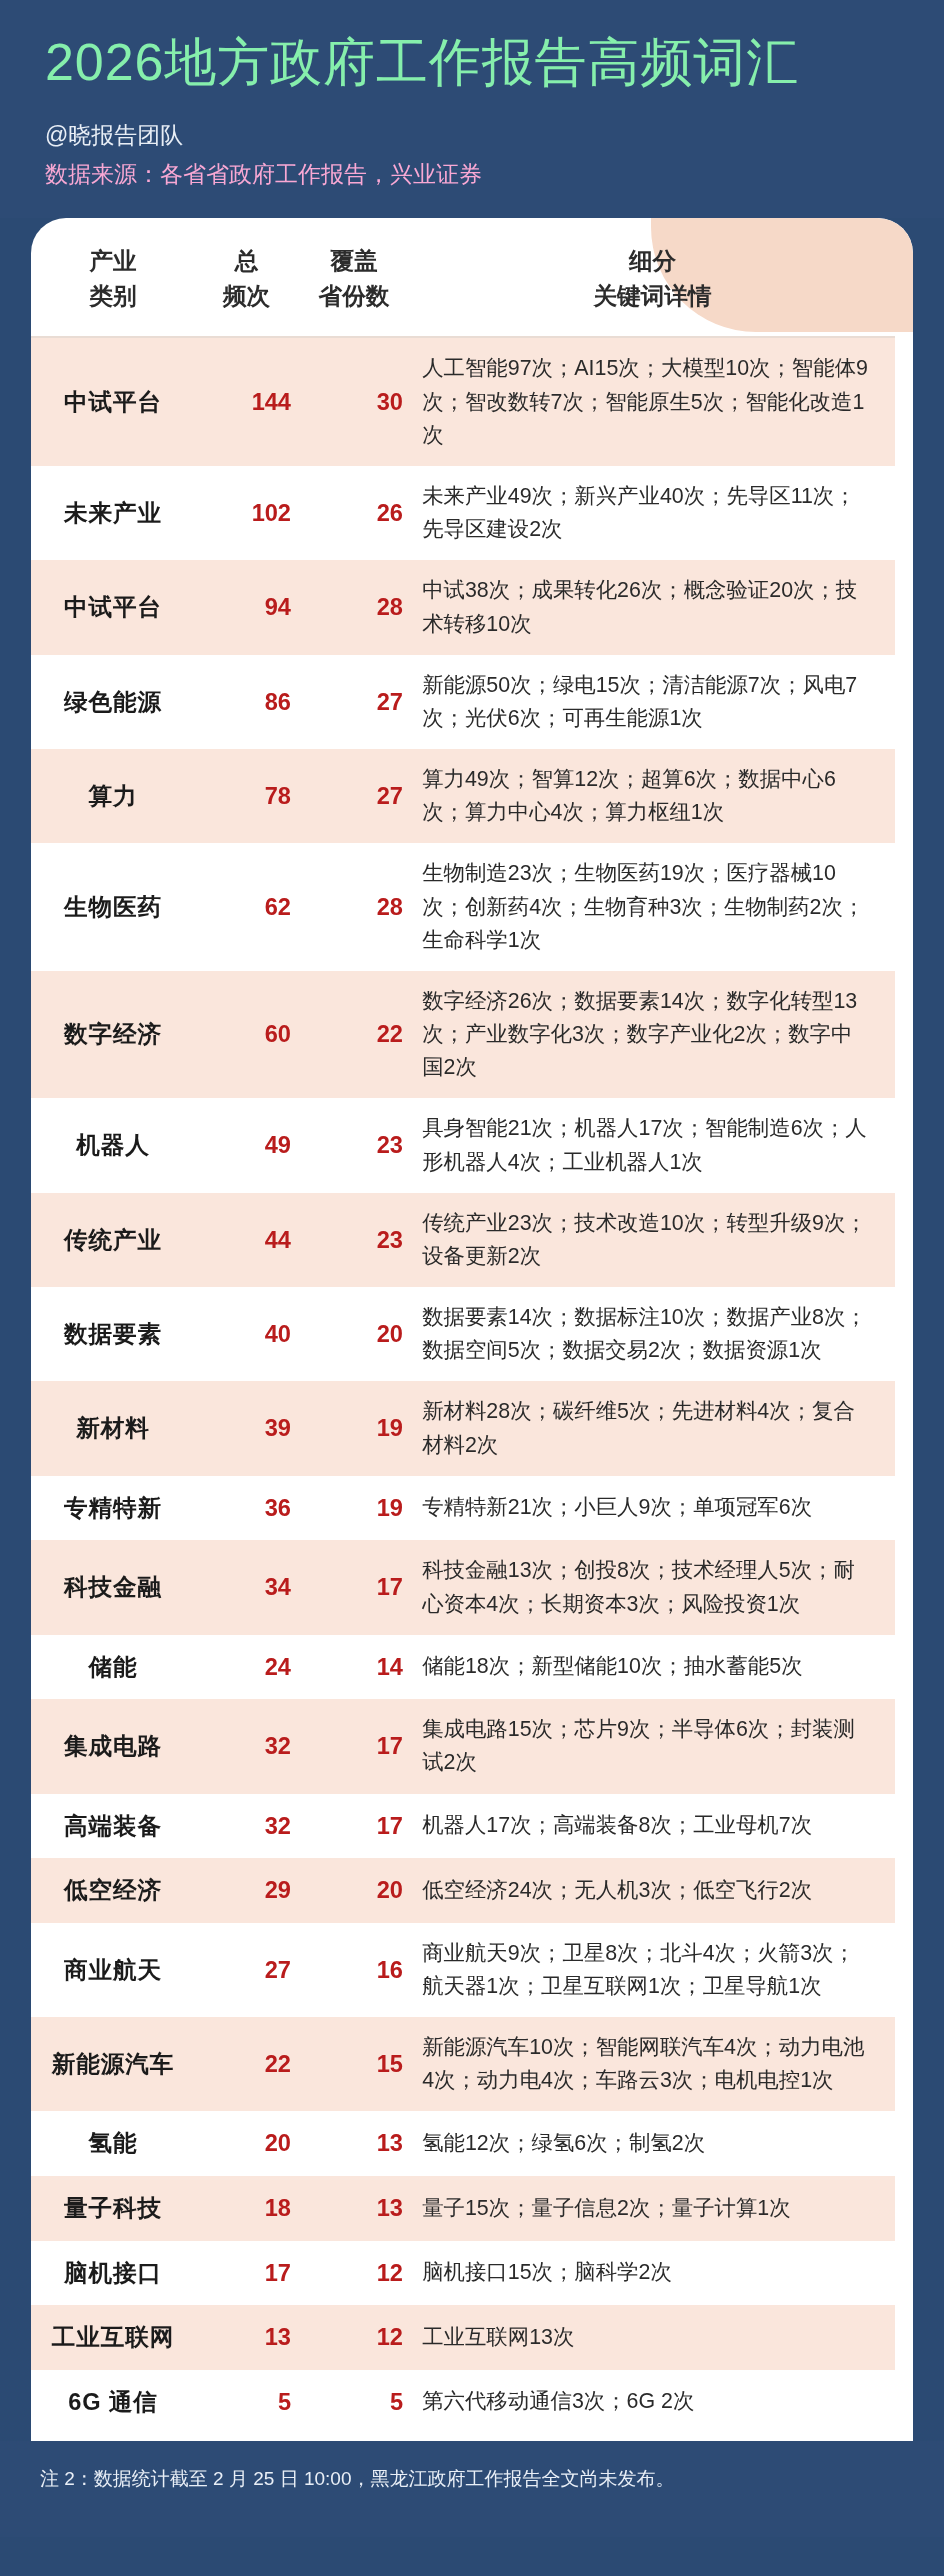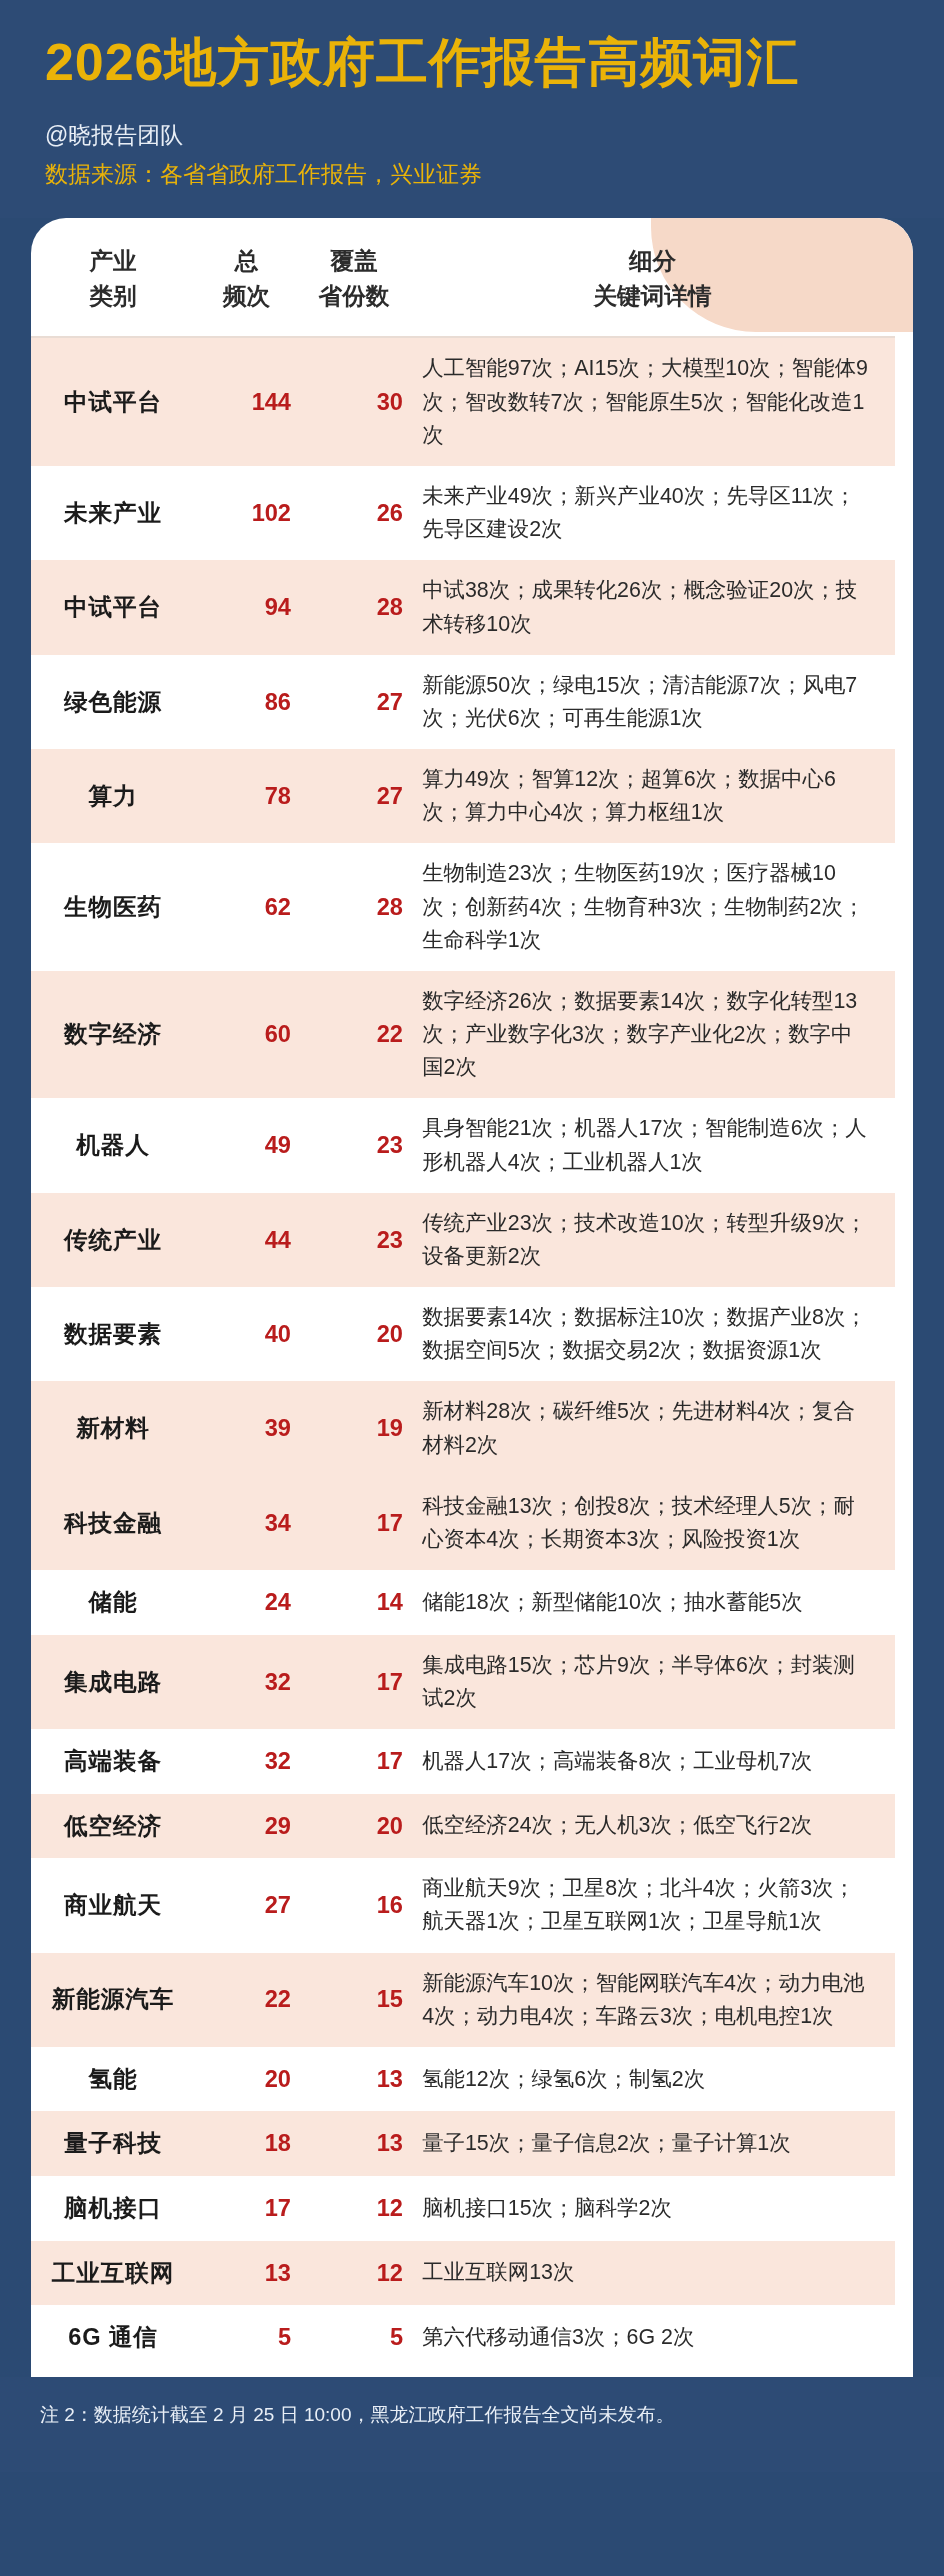--- a/index.html
+++ b/index.html
@@ -16,35 +16,35 @@
     overflow: hidden;
   }
   
   .header {
     position: relative;
     background: #2d4b75;
     padding: 33px 45px 24.5px 45px;
   }
   .header-title {
     font-size: 52px;
-    font-weight: bold;
-    color: #eab308;
+    font-weight: normal;
+    color: #86efac;
     letter-spacing: 0.9px;
     line-height: 1.15;
     white-space: nowrap;
   }
   .header-sub {
     margin-top: 23px;
     font-size: 23px;
     color: #e8eef6;
     line-height: 1.7;
   }
   .header-sub2 {
     font-size: 23px;
-    color: #eab308;
+    color: #f9a8d4;
     line-height: 1.7;
   }
   
   .card-wrap {
     padding: 0 31px 0 31px;
   }
   .card {
     position: relative;
     background: #ffffff;
     border-radius: 35px 35px 0 0;
@@ -228,20 +228,26 @@
               <td class="num">40</td>
               <td class="num">20</td>
               <td class="detail">数据要素14次；数据标注10次；数据产业8次；数据空间5次；数据交易2次；数据资源1次</td>
             </tr>
             <tr class="alt">
               <td class="cat">新材料</td>
               <td class="num">39</td>
               <td class="num">19</td>
               <td class="detail">新材料28次；碳纤维5次；先进材料4次；复合材料2次</td>
             </tr>
+            <tr class="plain">
+              <td class="cat">专精特新</td>
+              <td class="num">36</td>
+              <td class="num">19</td>
+              <td class="detail">专精特新21次；小巨人9次；单项冠军6次</td>
+            </tr>
             <tr class="alt">
               <td class="cat">科技金融</td>
               <td class="num">34</td>
               <td class="num">17</td>
               <td class="detail">科技金融13次；创投8次；技术经理人5次；耐心资本4次；长期资本3次；风险投资1次</td>
             </tr>
             <tr class="plain">
               <td class="cat">储能</td>
               <td class="num">24</td>
               <td class="num">14</td>

